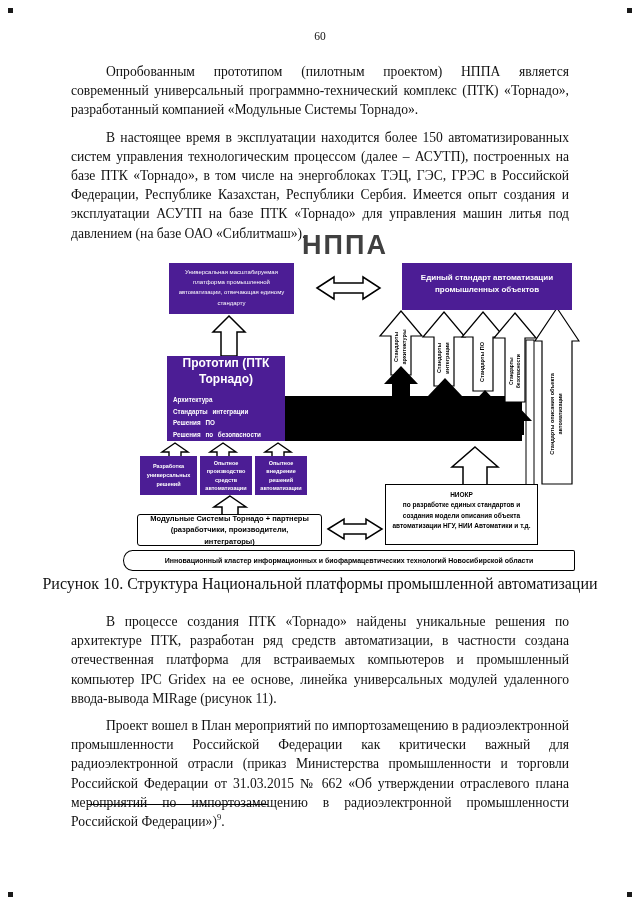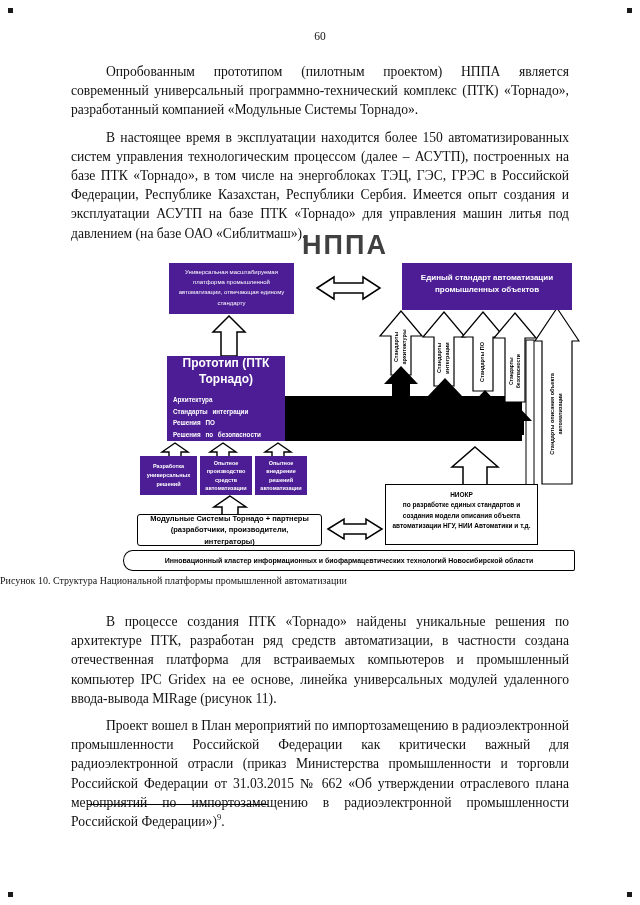--- a/index.html
+++ b/index.html
@@ -20,21 +20,21 @@
         font-family:"Liberation Sans","DejaVu Sans",sans-serif;}
   #diagram svg{position:absolute;left:0;top:0;z-index:1;}
   .dbox{position:absolute;z-index:2;background:#4c1d95;color:#fff;text-align:center;
         box-sizing:border-box;}
   .wbox{position:absolute;z-index:2;background:#fff;color:#000;border:1.5px solid #000;
         text-align:center;box-sizing:border-box;}
   .nppa-title{position:absolute;left:150px;top:2px;width:200px;z-index:2;text-align:center;
         font-size:27px;font-weight:bold;letter-spacing:2px;color:#404040;}
   .vlabel{position:absolute;z-index:3;transform:rotate(-90deg);transform-origin:center;
         text-align:center;font-weight:bold;color:#000;line-height:1.45;}
-  .caption{position:absolute;top:575px;left:0;width:100%;font-size:10px;}
+  .caption{position:absolute;top:575px;left:0;width:100%;text-align:center;font-size:16px;}
   .fnrule{position:absolute;left:88px;top:804px;width:180px;border-top:1.2px solid #000;}
   .footnote{position:absolute;left:63px;top:809px;width:514px;font-size:11.8px;
         line-height:17px;text-align:justify;}
   .footnote p{margin:0;text-indent:35px;}
 </style>
 </head>
 <body>
 
 <div class="page">
 

